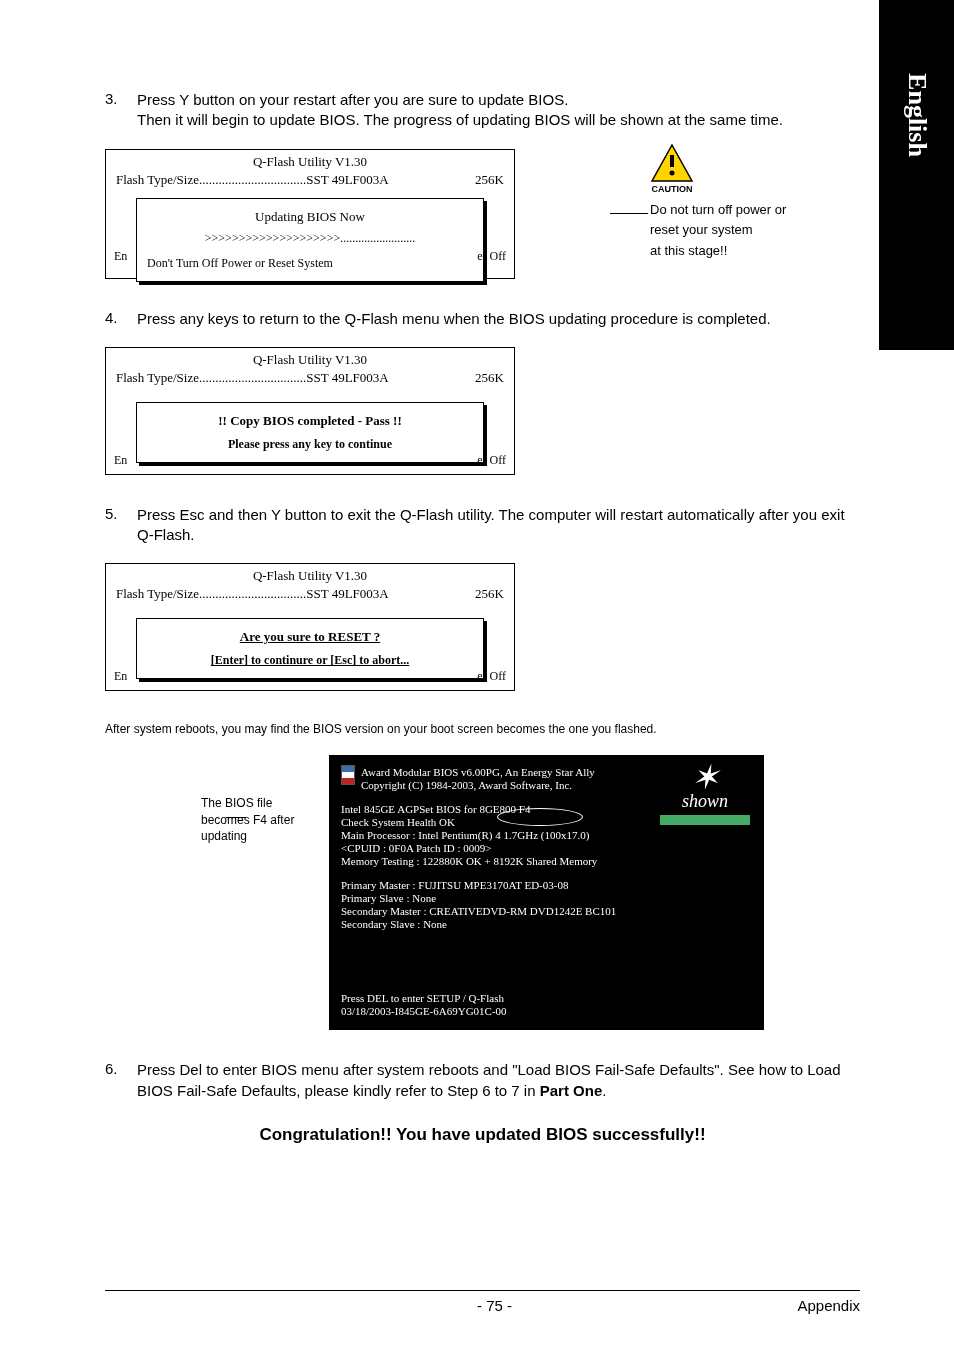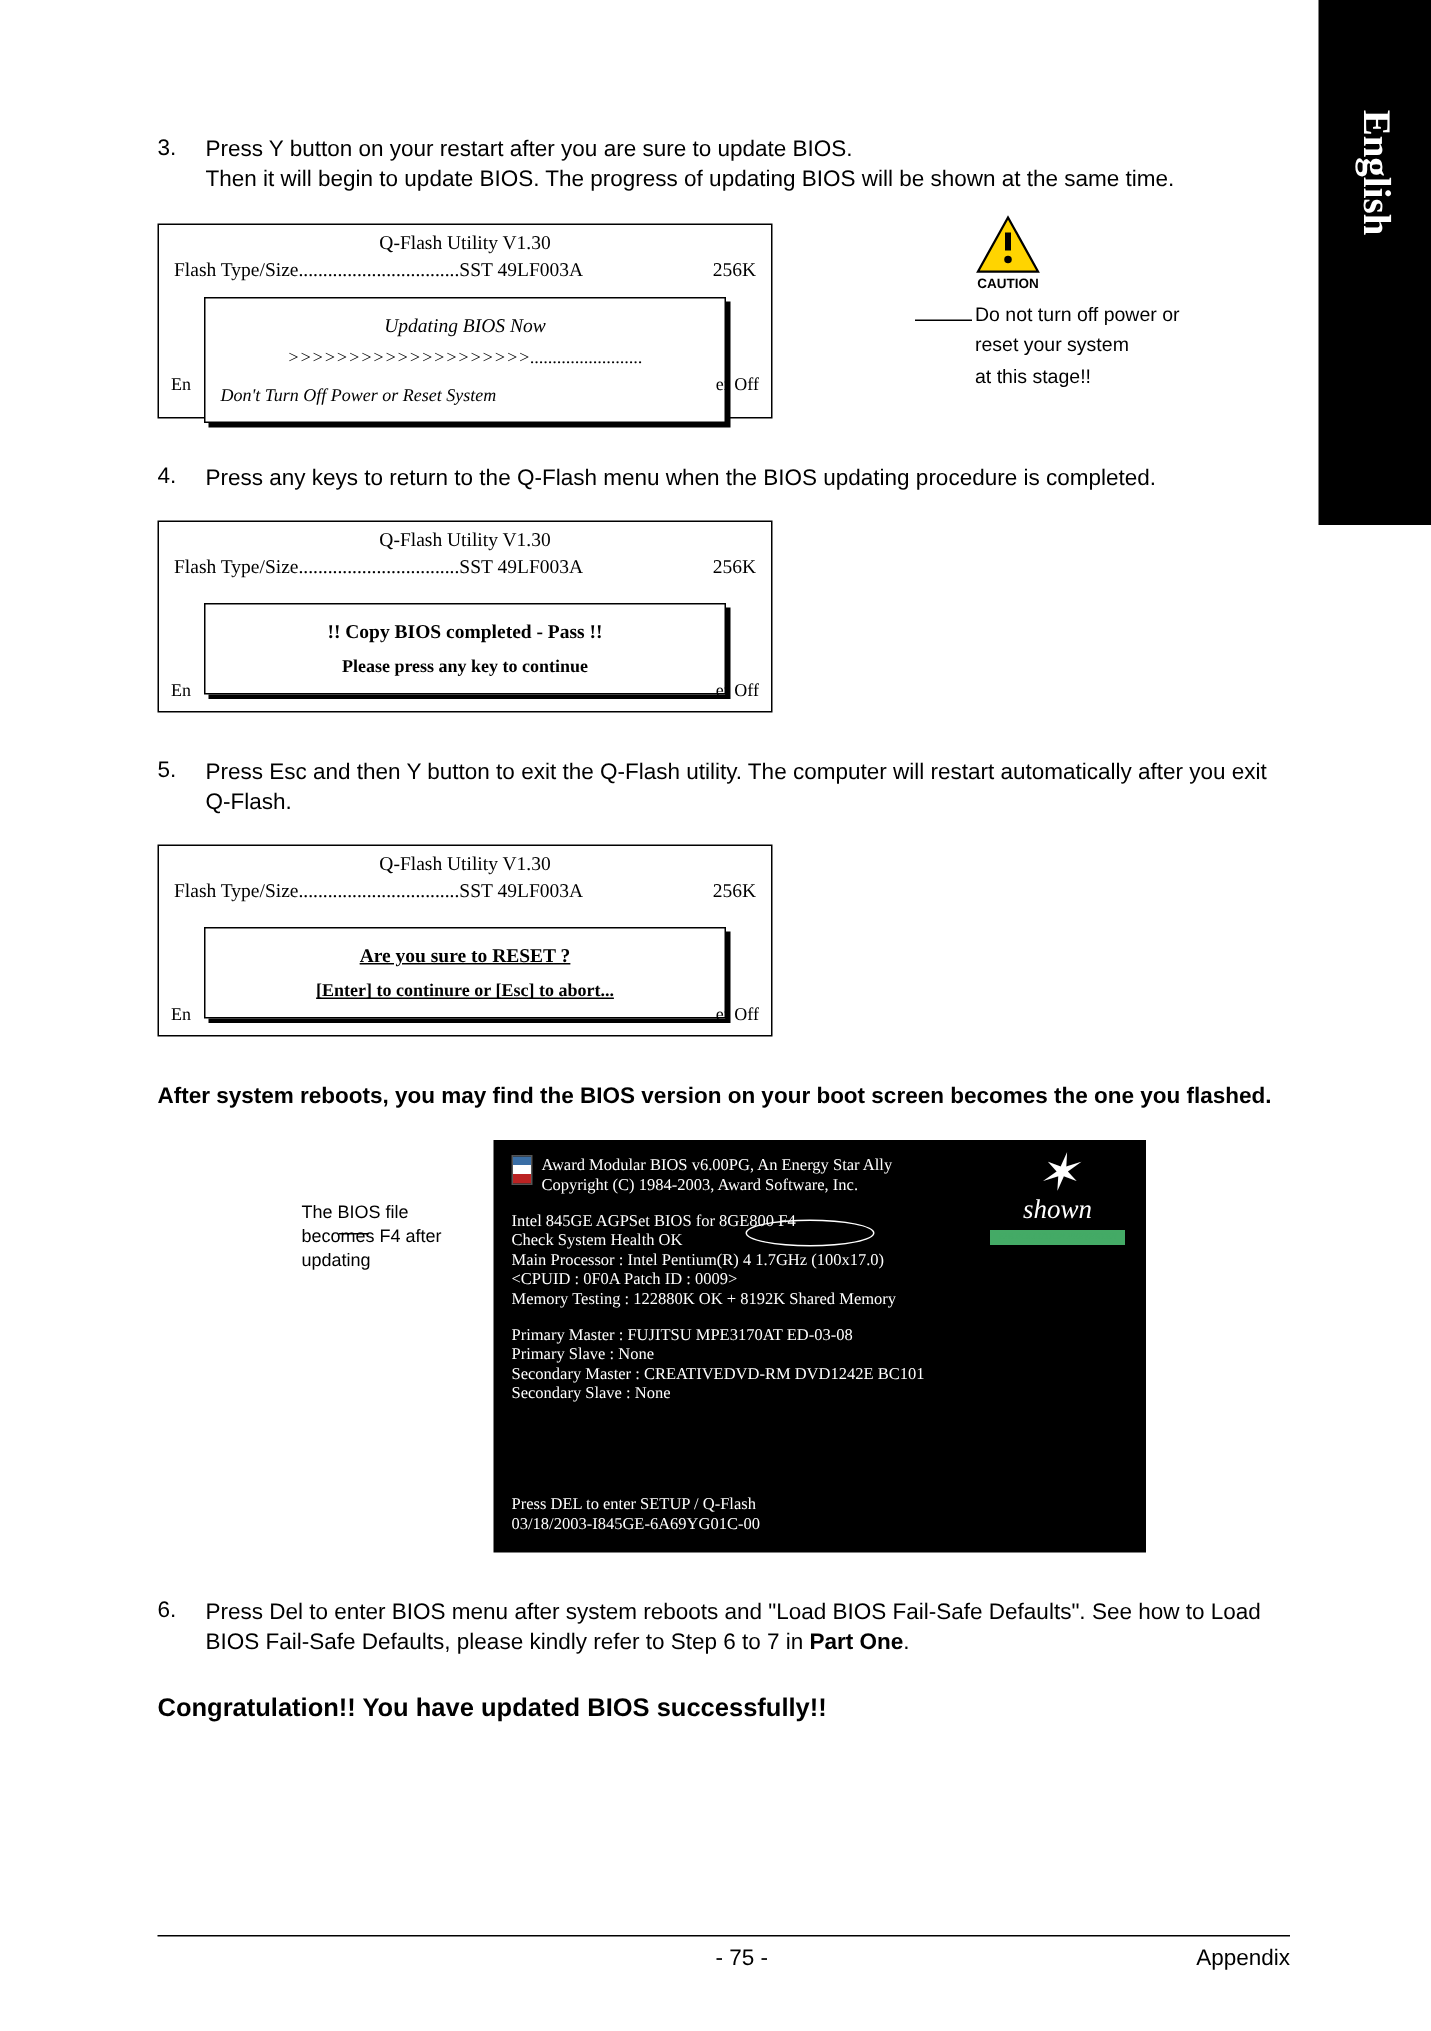--- a/index.html
+++ b/index.html
@@ -81,21 +81,21 @@
     width:44px; height:40px; position:relative; margin-left:0;
   }
   .caution-icon svg { width:44px; height:40px; }
   .caution-label { font-size:9px; font-weight:bold; text-align:center; width:44px; margin-top:1px;}
   .caution-text { font-size:13px; line-height:1.6; margin-top:6px;}
   .leader-line {
     position:absolute;
     border-top:1px solid #000;
     height:0;
   }
-  .para { font-size:15px; line-height:1.35; margin: 0 0 18px 0; font-weight: bold; }
+  .para { font-size:12px; line-height:1.35; margin: 0 0 18px 0; }
   .boot-wrap { display:flex; align-items:flex-start; justify-content:center; margin-bottom:30px; position:relative;}
   .boot-note { width:120px; font-size:12px; line-height:1.35; margin-right:8px; margin-top:40px;}
   .boot {
     width: 435px;
     background:#000;
     color:#fff;
     font-family: "Times New Roman", serif;
     font-size:11px;
     padding: 10px 12px 12px 12px;
     position:relative;
@@ -121,21 +121,21 @@
     border-radius:50%;
     width:86px; height:18px;
     left:168px; top:53px;
   }
   .boot-leader {
     position:absolute;
     border-top:1.5px solid #000;
     width:20px;
   }
   .congrats {
-    text-align:left;
+    text-align:center;
     font-weight:bold;
     font-size:17px;
     margin-top:24px;
   }
   .footer {
     position:absolute;
     bottom:40px;
     left:105px;
     width:755px;
     border-top:1px solid #000;
@@ -163,21 +163,21 @@
     </div>
   </div>
 
   <div class="qflash-wrap">
     <div class="qflash" style="height:130px;">
       <div class="title">Q-Flash Utility V1.30</div>
       <div class="typerow">
         <div class="left">Flash Type/Size.................................SST 49LF003A</div>
         <div class="right">256K</div>
       </div>
-      <div class="innerbox" style="margin-top:4px;font-style:italic;">
+      <div class="innerbox" style="margin-top:4px;">
         <div class="hdr">Updating BIOS Now</div>
         <div class="sub">&gt;&gt;&gt;&gt;&gt;&gt;&gt;&gt;&gt;&gt;&gt;&gt;&gt;&gt;&gt;&gt;&gt;&gt;&gt;&gt;.........................</div>
         <div class="sub" style="margin-top:10px; text-align:left; padding-left:4px;">Don't Turn Off Power or Reset System</div>
       </div>
       <div class="foot l" style="bottom:14px;">En</div>
       <div class="foot r" style="bottom:14px;">er Off</div>
     </div>
     <div class="leader-line" style="left:505px; top:64px; width:38px;"></div>
     <div class="caution-wrap">
       <div class="caution-icon">

